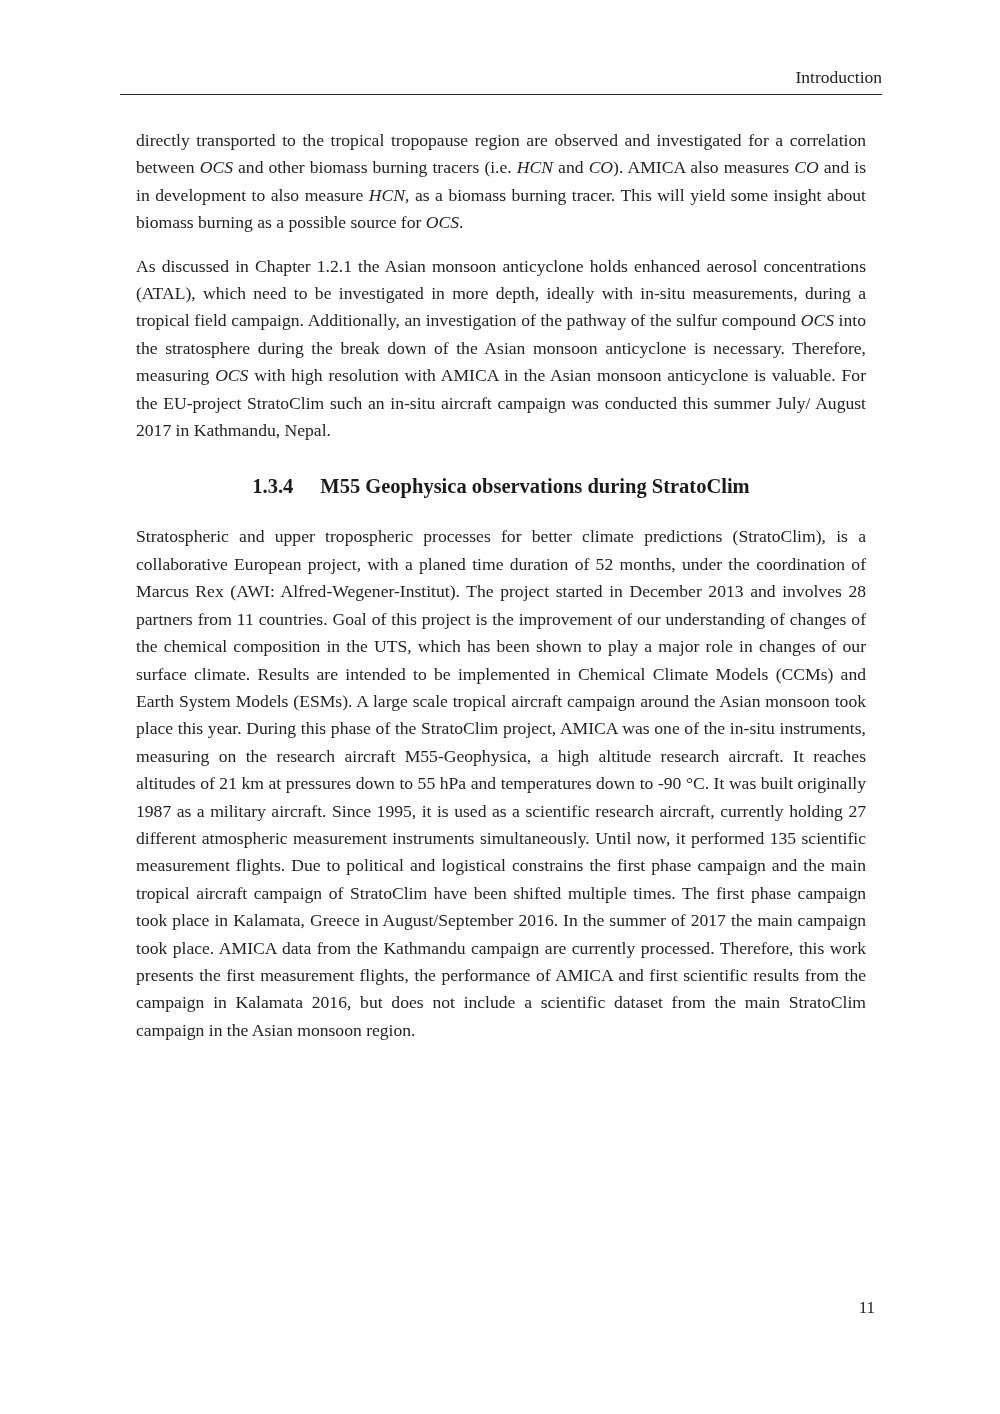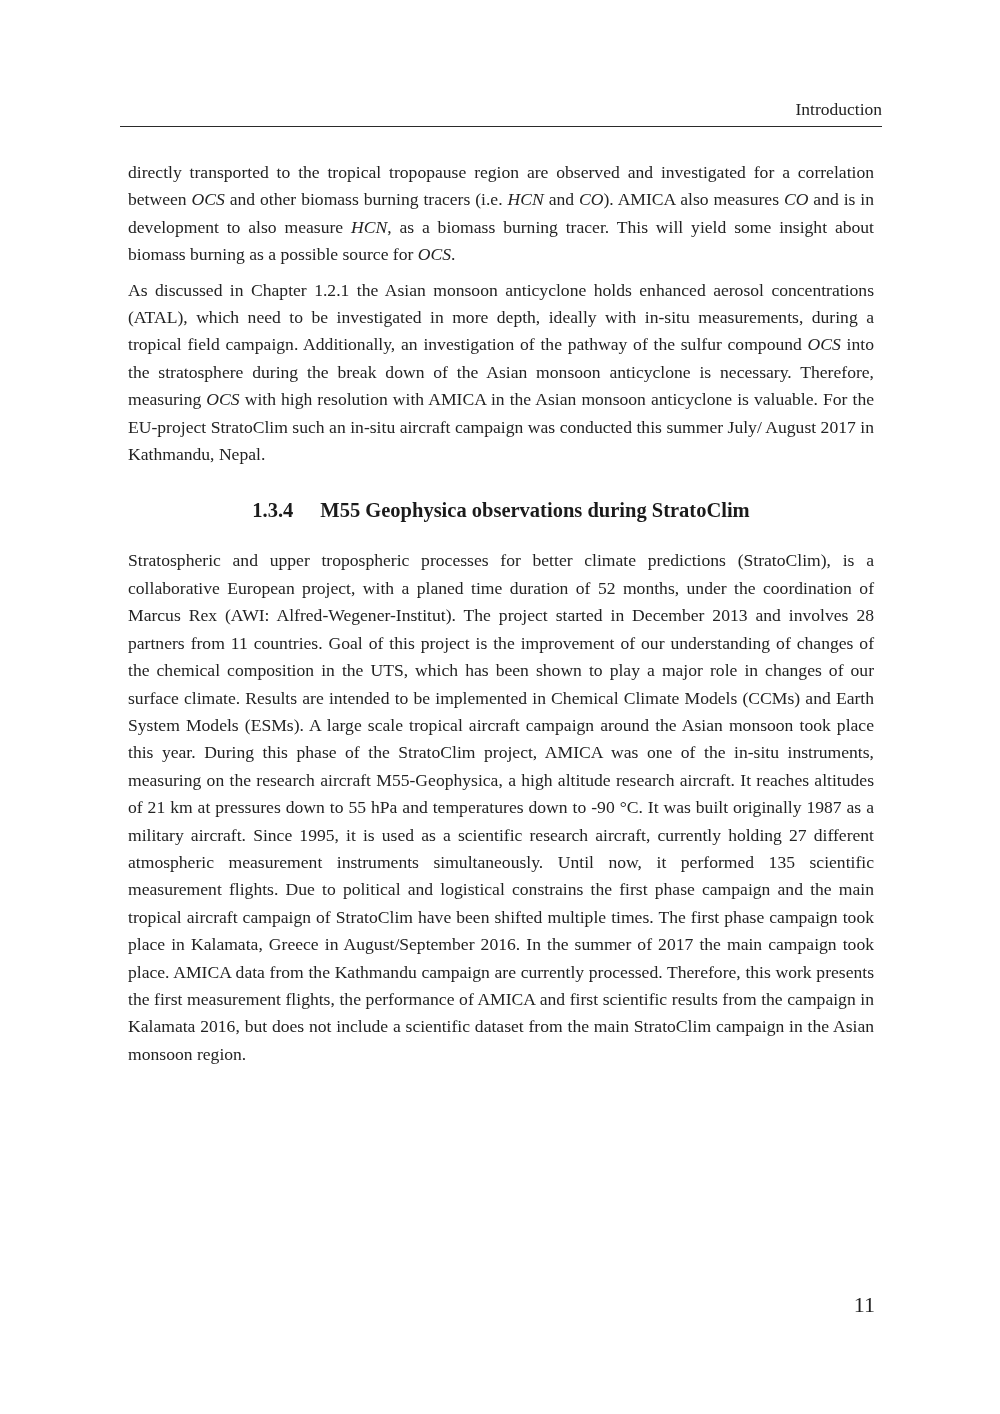--- a/index.html
+++ b/index.html
@@ -9,56 +9,56 @@
     height: 1414px;
     margin: 0 auto;
     background: #ffffff;
     color: #1e1e1e;
     font-family: "Liberation Serif", "DejaVu Serif", serif;
     box-sizing: border-box;
     padding: 0 118px 0 120px;
     overflow: hidden;
   }
   .running-head {
-    padding-top: 98px;
+    padding-top: 66px;
     text-align: right;
     font-size: 17.5px;
     line-height: 22px;
     color: #222222;
   }
   .head-rule {
     margin-top: 6px;
     border: none;
     border-top: 1.3px solid #2a2a2a;
     width: 100%;
   }
   .body-text {
     margin-top: 32px;
     font-size: 17.6px;
     line-height: 27.4px;
     text-align: justify;
     color: #232323;
   }
-  .body-text p { margin: 8px; }
+  .body-text p { margin: 16px; }
   .body-text em { font-style: italic; }
   .section-heading {
     margin-top: 29px;
     margin-bottom: 24px;
     font-size: 20.5px;
     line-height: 26px;
     font-weight: bold;
     color: #1b1b1b;
     text-align: center;
   }
   .section-heading .sec-num { display: inline-block; margin-right: 27px; }
   .page-number {
     position: absolute;
     bottom: 96px;
     right: 125px;
-    font-size: 22px;
+    font-size: 17px;
     color: #222222;
   }
 </style>
 </head>
 <body>
 
 <div class="page">
 
   <div class="running-head">Introduction</div>
 

